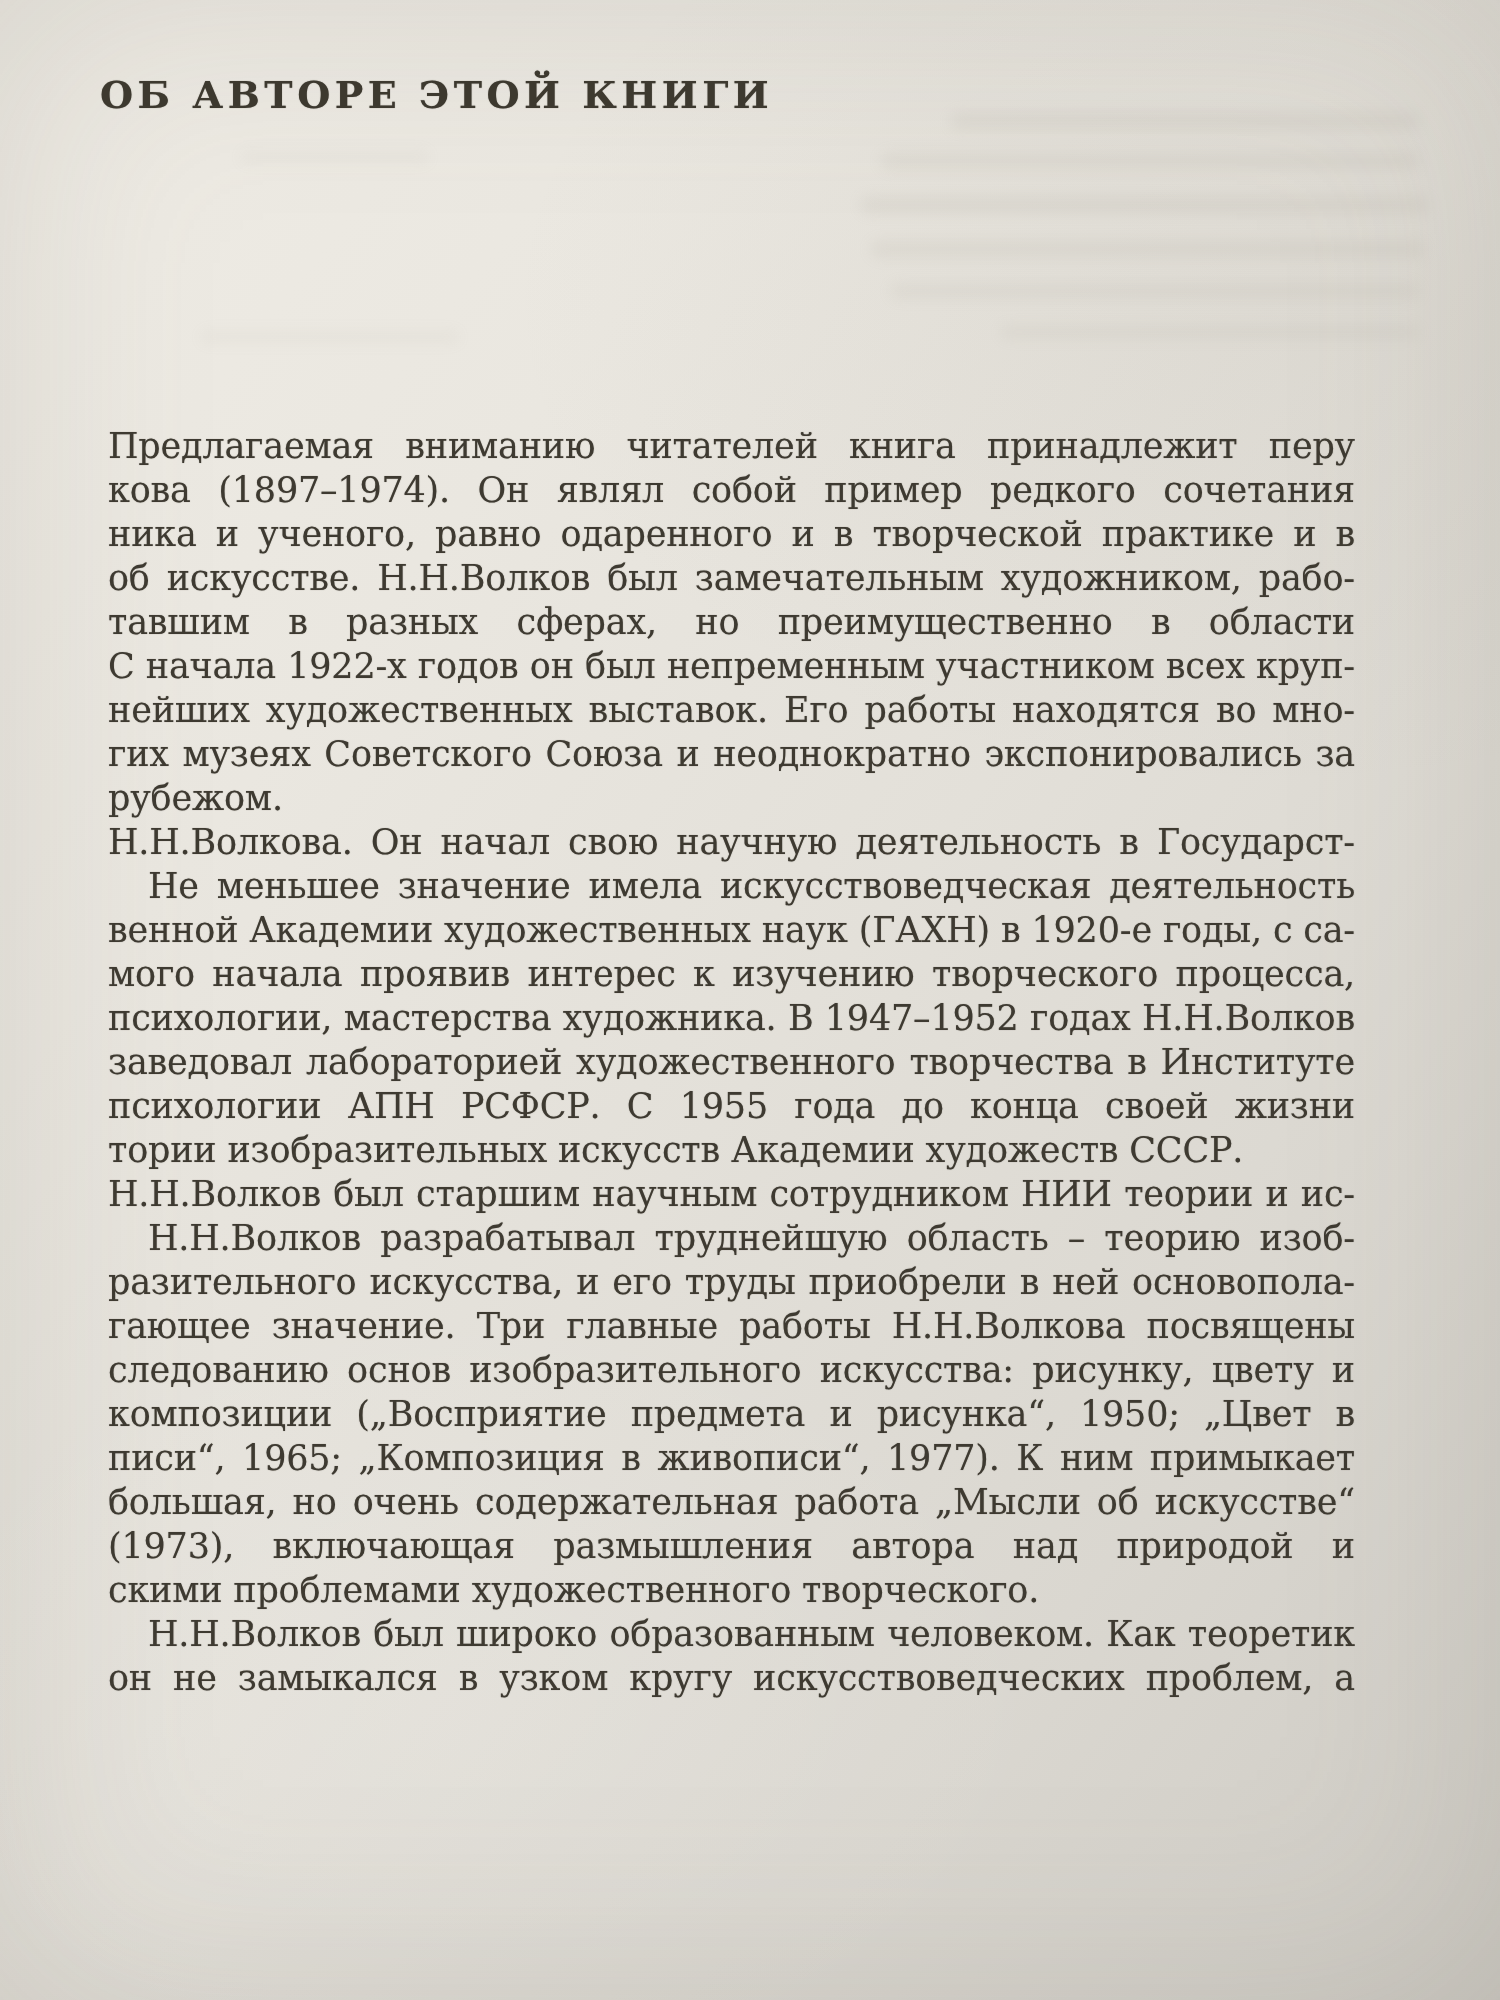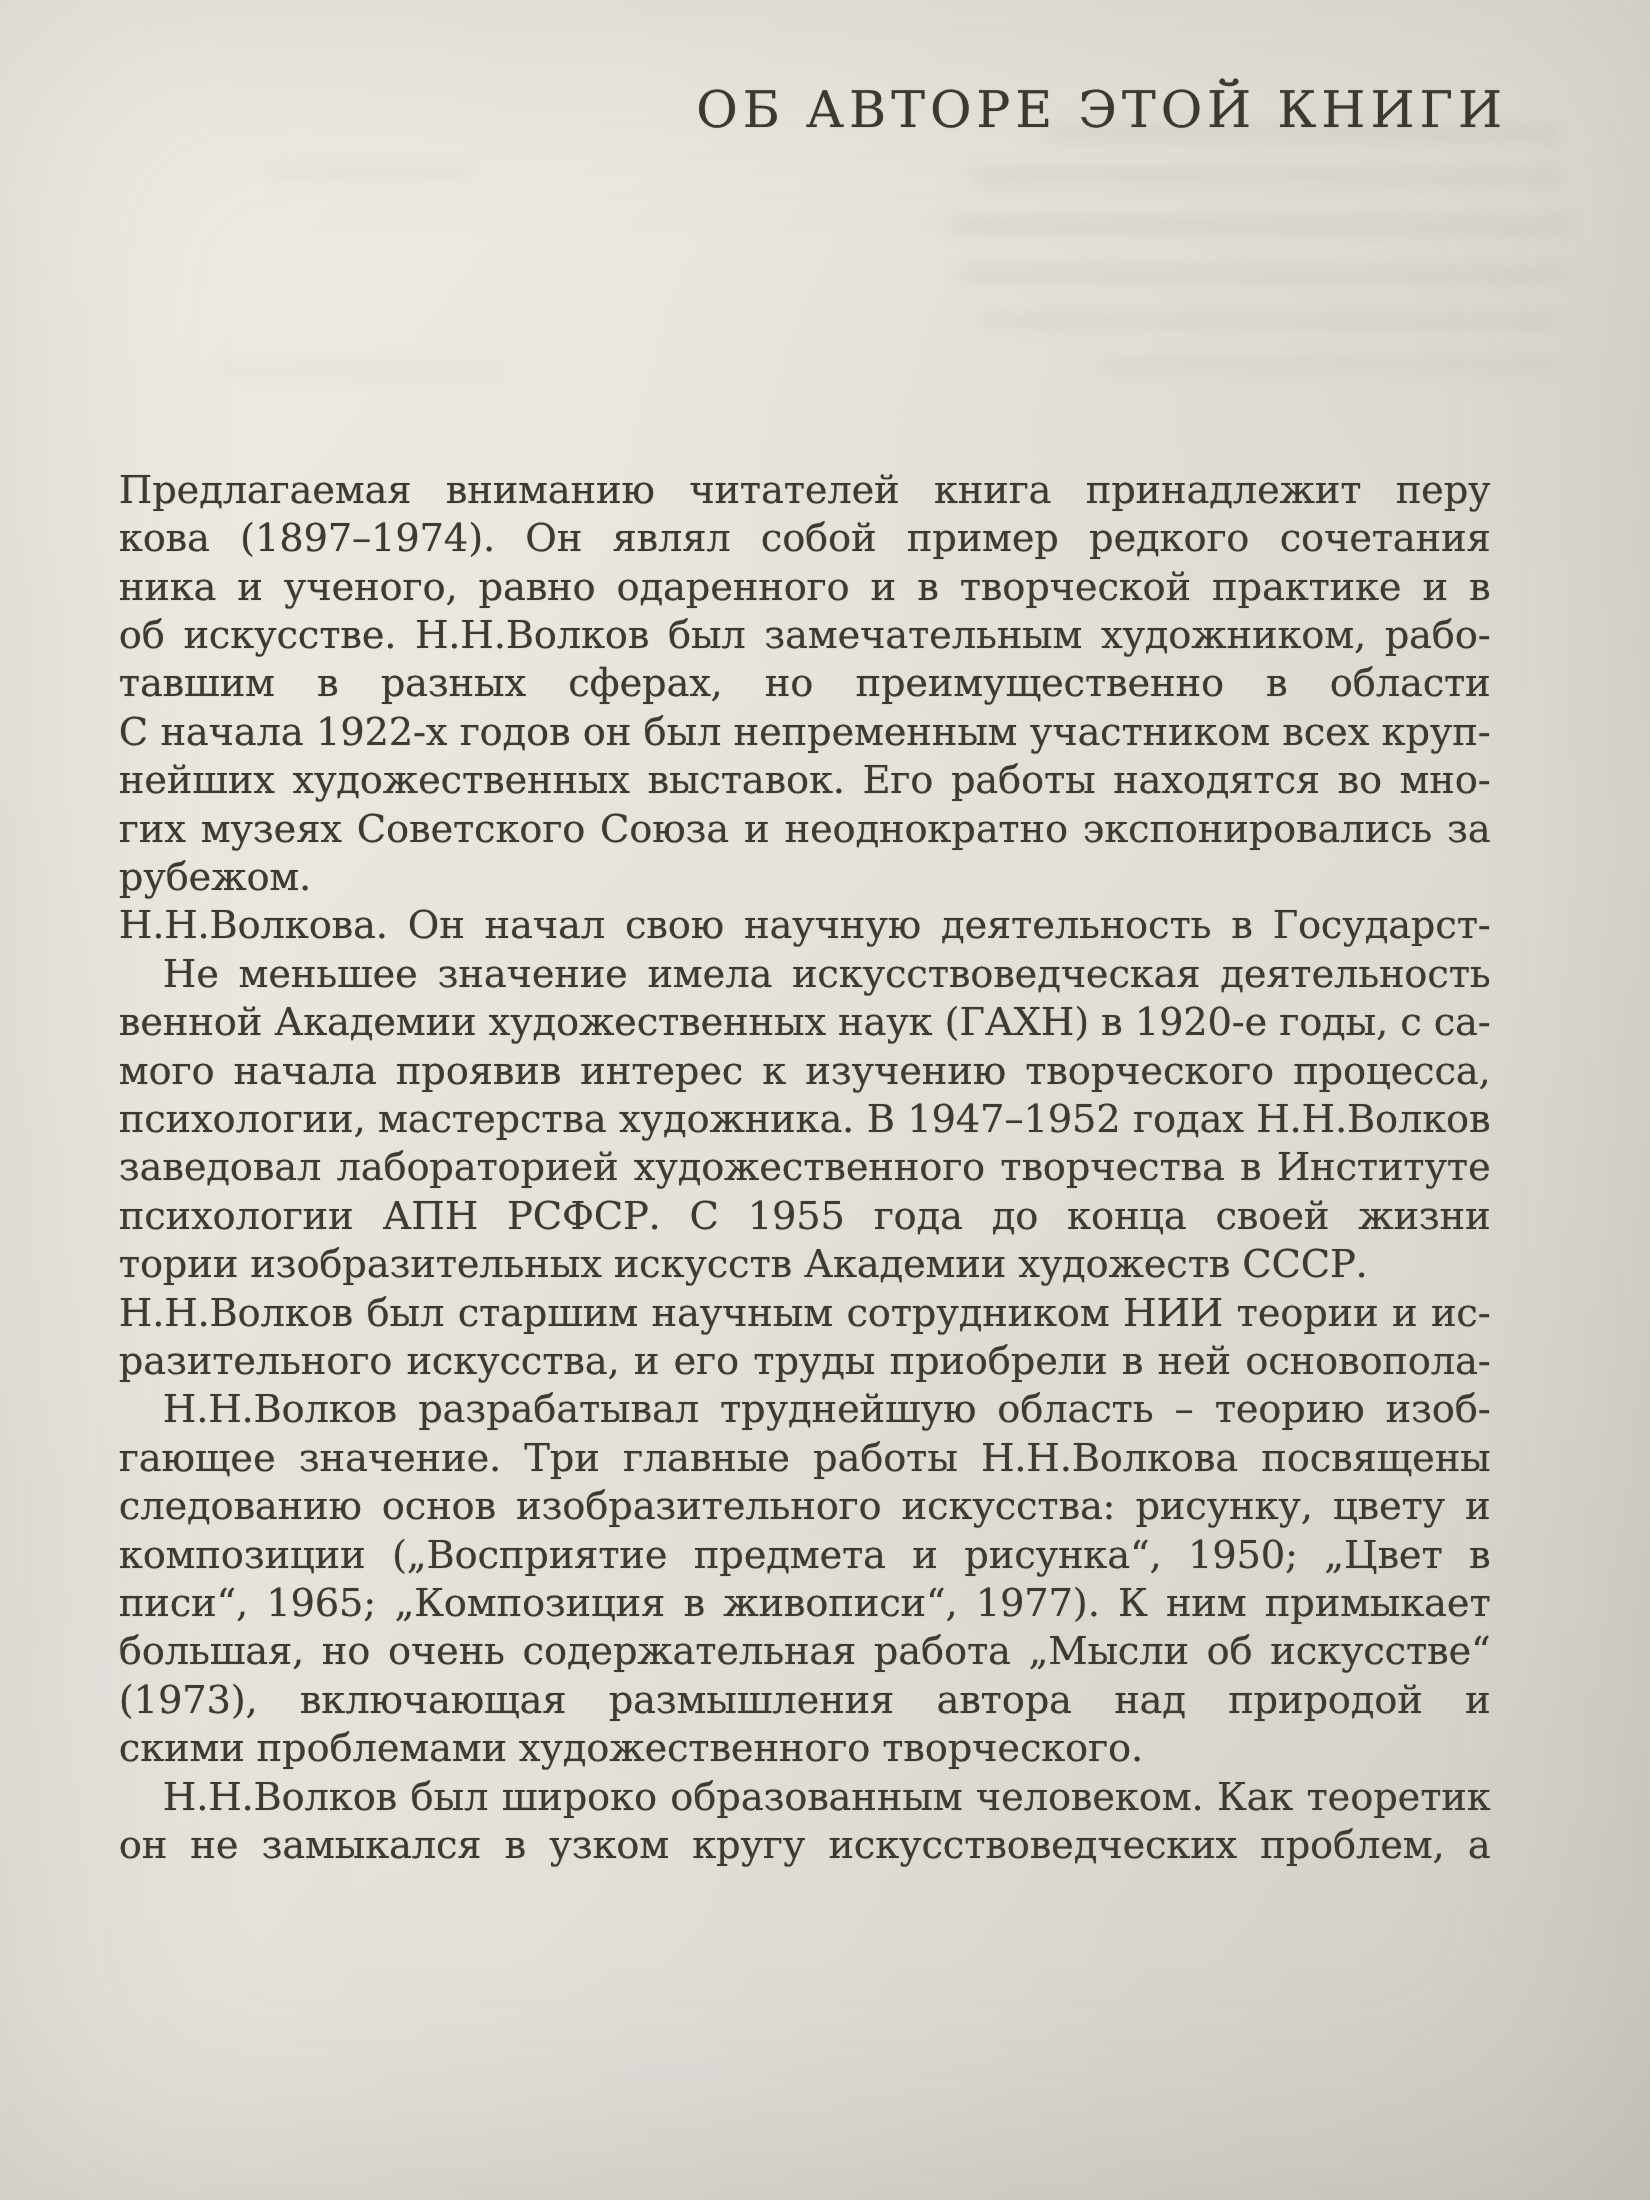--- a/index.html
+++ b/index.html
@@ -18,23 +18,23 @@
       radial-gradient(ellipse 1100px 700px at 85% 15%, rgba(140,134,122,0.08), rgba(140,134,122,0) 70%),
       linear-gradient(128deg, #efece5 0%, #eae7e0 28%, #e3e0d9 52%, #dad7d0 76%, #cecbc4 100%);
     box-shadow: inset 0 0 220px rgba(110,105,95,0.18);
     font-family: "DejaVu Serif", "Liberation Serif", serif;
   }
   .page-title {
     position: absolute;
     left: 100px;
     top: 72px;
     width: 1270px;
-    text-align: right;
-    font-size: 46px;
-    font-weight: normal;
+    text-align: left;
+    font-size: 38px;
+    font-weight: bold;
     letter-spacing: 4.5px;
     color: #3d392f;
     text-shadow: 0 0 1px rgba(61,57,47,0.55);
   }
   .text-block {
     position: absolute;
     left: 108px;
     top: 424px;
     width: 1247px;
     color: #3e3a31;
@@ -101,22 +101,22 @@
         <div class="line indent">Не меньшее значение имела искусствоведческая деятельность</div>
         <div class="line">венной Академии художественных наук (ГАХН) в 1920-е годы, с са-</div>
         <div class="line">мого начала проявив интерес к изучению творческого процесса,</div>
         <div class="line">психологии, мастерства художника. В 1947–1952 годах Н.Н.Волков</div>
         <div class="line">заведовал лабораторией художественного творчества в Институте</div>
         <div class="line">психологии АПН РСФСР. С 1955 года до конца своей жизни</div>
         <div class="line para-end">тории изобразительных искусств Академии художеств СССР.</div>
         <div class="line">Н.Н.Волков был старшим научным сотрудником НИИ теории и ис-</div>
       </div>
       <div class="paragraph">
+        <div class="line indent">Н.Н.Волков разрабатывал труднейшую область – теорию изоб-</div>
         <div class="line">разительного искусства, и его труды приобрели в ней основопола-</div>
-        <div class="line indent">Н.Н.Волков разрабатывал труднейшую область – теорию изоб-</div>
         <div class="line">гающее значение. Три главные работы Н.Н.Волкова посвящены ис-</div>
         <div class="line">следованию основ изобразительного искусства: рисунку, цвету и</div>
         <div class="line">композиции („Восприятие предмета и рисунка“, 1950; „Цвет в живо-</div>
         <div class="line">писи“, 1965; „Композиция в живописи“, 1977). К ним примыкает не-</div>
         <div class="line">большая, но очень содержательная работа „Мысли об искусстве“</div>
         <div class="line">(1973), включающая размышления автора над природой и эстетиче-</div>
         <div class="line para-end">скими проблемами художественного творческого.</div>
       </div>
       <div class="paragraph">
         <div class="line indent">Н.Н.Волков был широко образованным человеком. Как теоретик</div>

